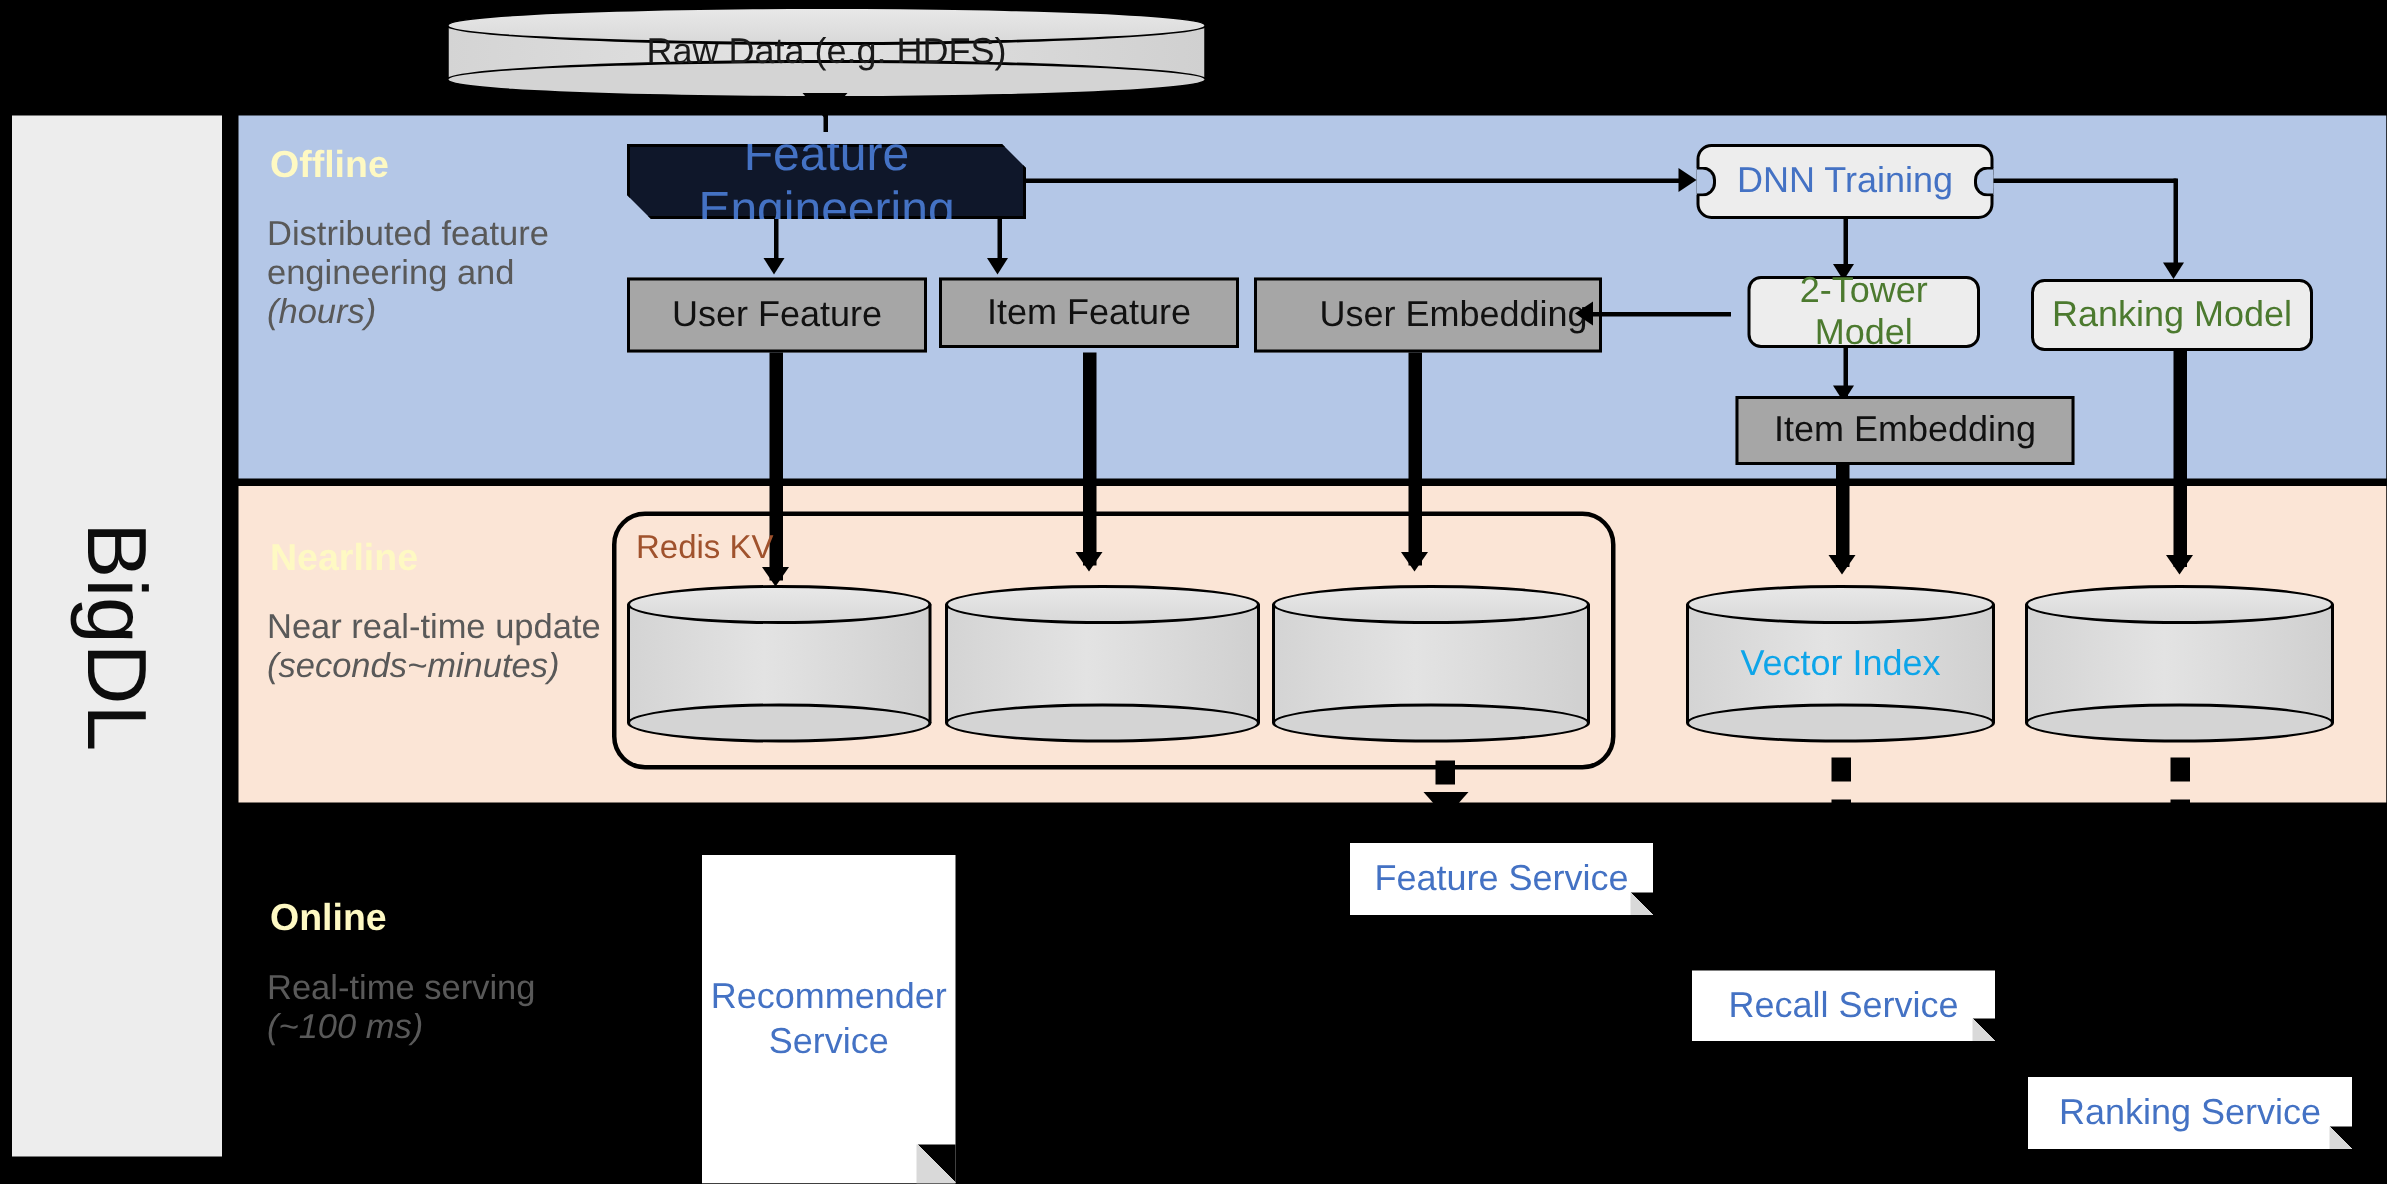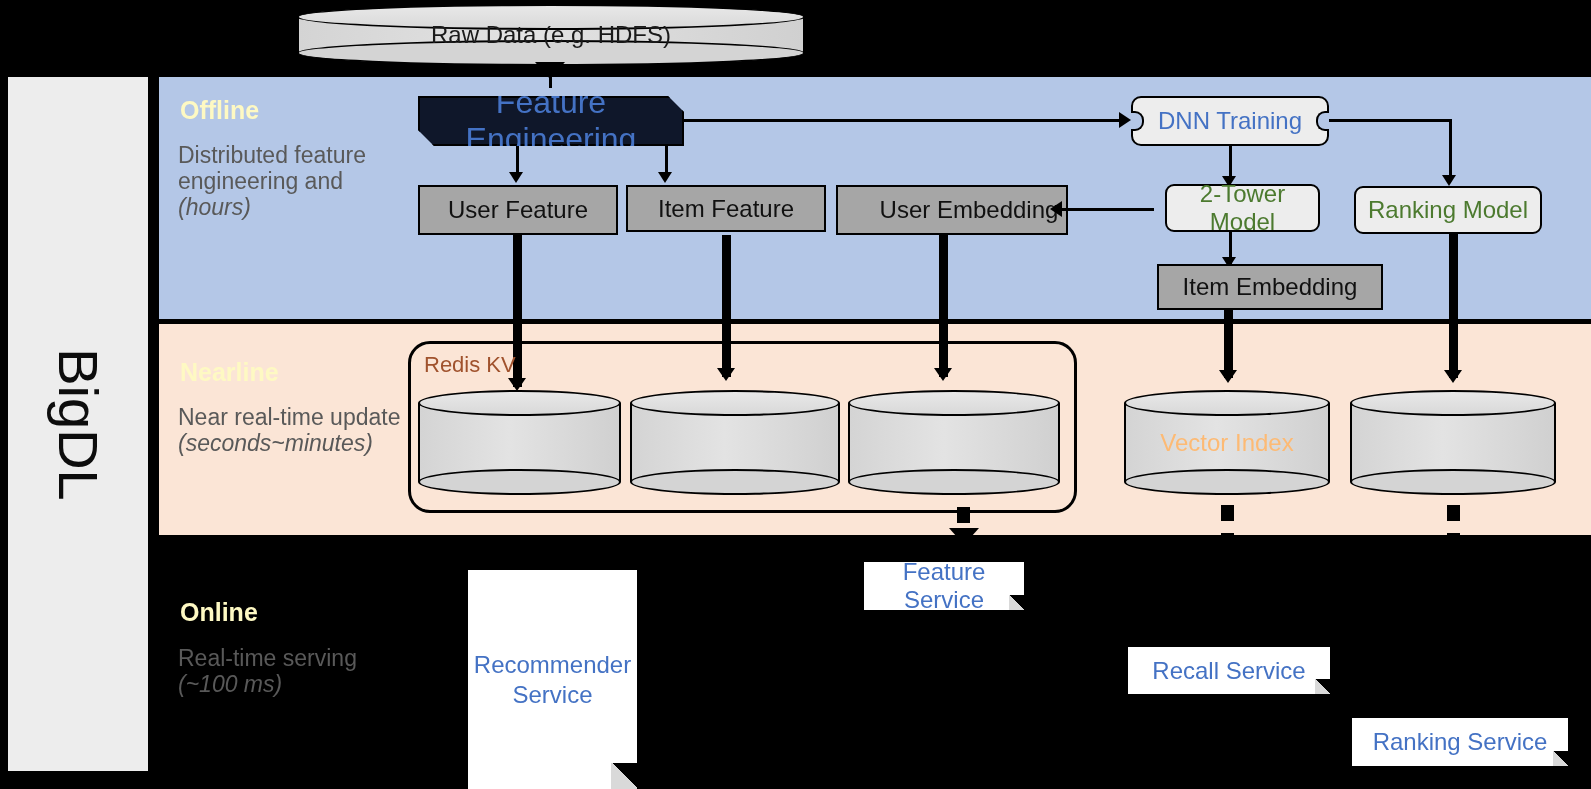--- a/index.html
+++ b/index.html
@@ -52,21 +52,21 @@
   .cyl{position:absolute;}
   .cyl .body{position:absolute;left:0;right:0;top:13px;bottom:13px;
       background:linear-gradient(to right,#d4d4d4,#e3e3e3 45%,#d0d0d0);
       border-left:2.5px solid #000;border-right:2.5px solid #000;}
   .cyl .top{position:absolute;left:0;right:0;top:0;height:26px;border-radius:50%;
       background:linear-gradient(to bottom,#e8e8e8,#d9d9d9);border:2.5px solid #000;
       box-sizing:border-box;}
   .cyl .bot{position:absolute;left:0;right:0;bottom:0;height:26px;border-radius:50%;
       background:#d4d4d4;border:2.5px solid #000;box-sizing:border-box;}
   .cyl .lbl{position:absolute;left:0;right:0;top:50%;transform:translateY(-50%);
-      text-align:center;font-size:24px;color:#fdba74;z-index:5;}
+      text-align:center;font-size:24px;color:#0ea5e9;z-index:5;}
   .cyl.plain .lbl{color:#1a1a1a;}
 
   
   #redis-box{position:absolute;border:3px solid #000;border-radius:22px;background:transparent;}
   #redis-label{position:absolute;color:#a0522d;font-size:22px;}
 
   
   .note{position:absolute;background:#fff;color:#4472c4;font-size:24px;
       display:flex;align-items:center;justify-content:center;text-align:center;
       box-sizing:border-box;}
@@ -226,21 +226,21 @@
   <div class="dash-sq" style="left:1221px;top:533px;"></div>
 
   <div class="dash-sq" style="left:1447px;top:505px;"></div>
   <div class="dash-sq" style="left:1447px;top:533px;"></div>
 
   <div class="note big" style="left:468px;top:570px;width:169px;height:219px;flex-direction:column;line-height:1.25;">
     <span>Recommender Service</span>
     <span class="fold"></span>
   </div>
 
-  <div class="note" style="left:864px;top:562px;width:160px;height:48px;">
+  <div class="note" style="left:900px;top:562px;width:202px;height:48px;">
     <span>Feature Service</span>
     <span class="fold"></span>
   </div>
 
   <div class="note" style="left:1352px;top:718px;width:216px;height:48px;">
     <span>Ranking Service</span>
     <span class="fold"></span>
   </div>
 
   <div class="note" style="left:1128px;top:647px;width:202px;height:47px;">

